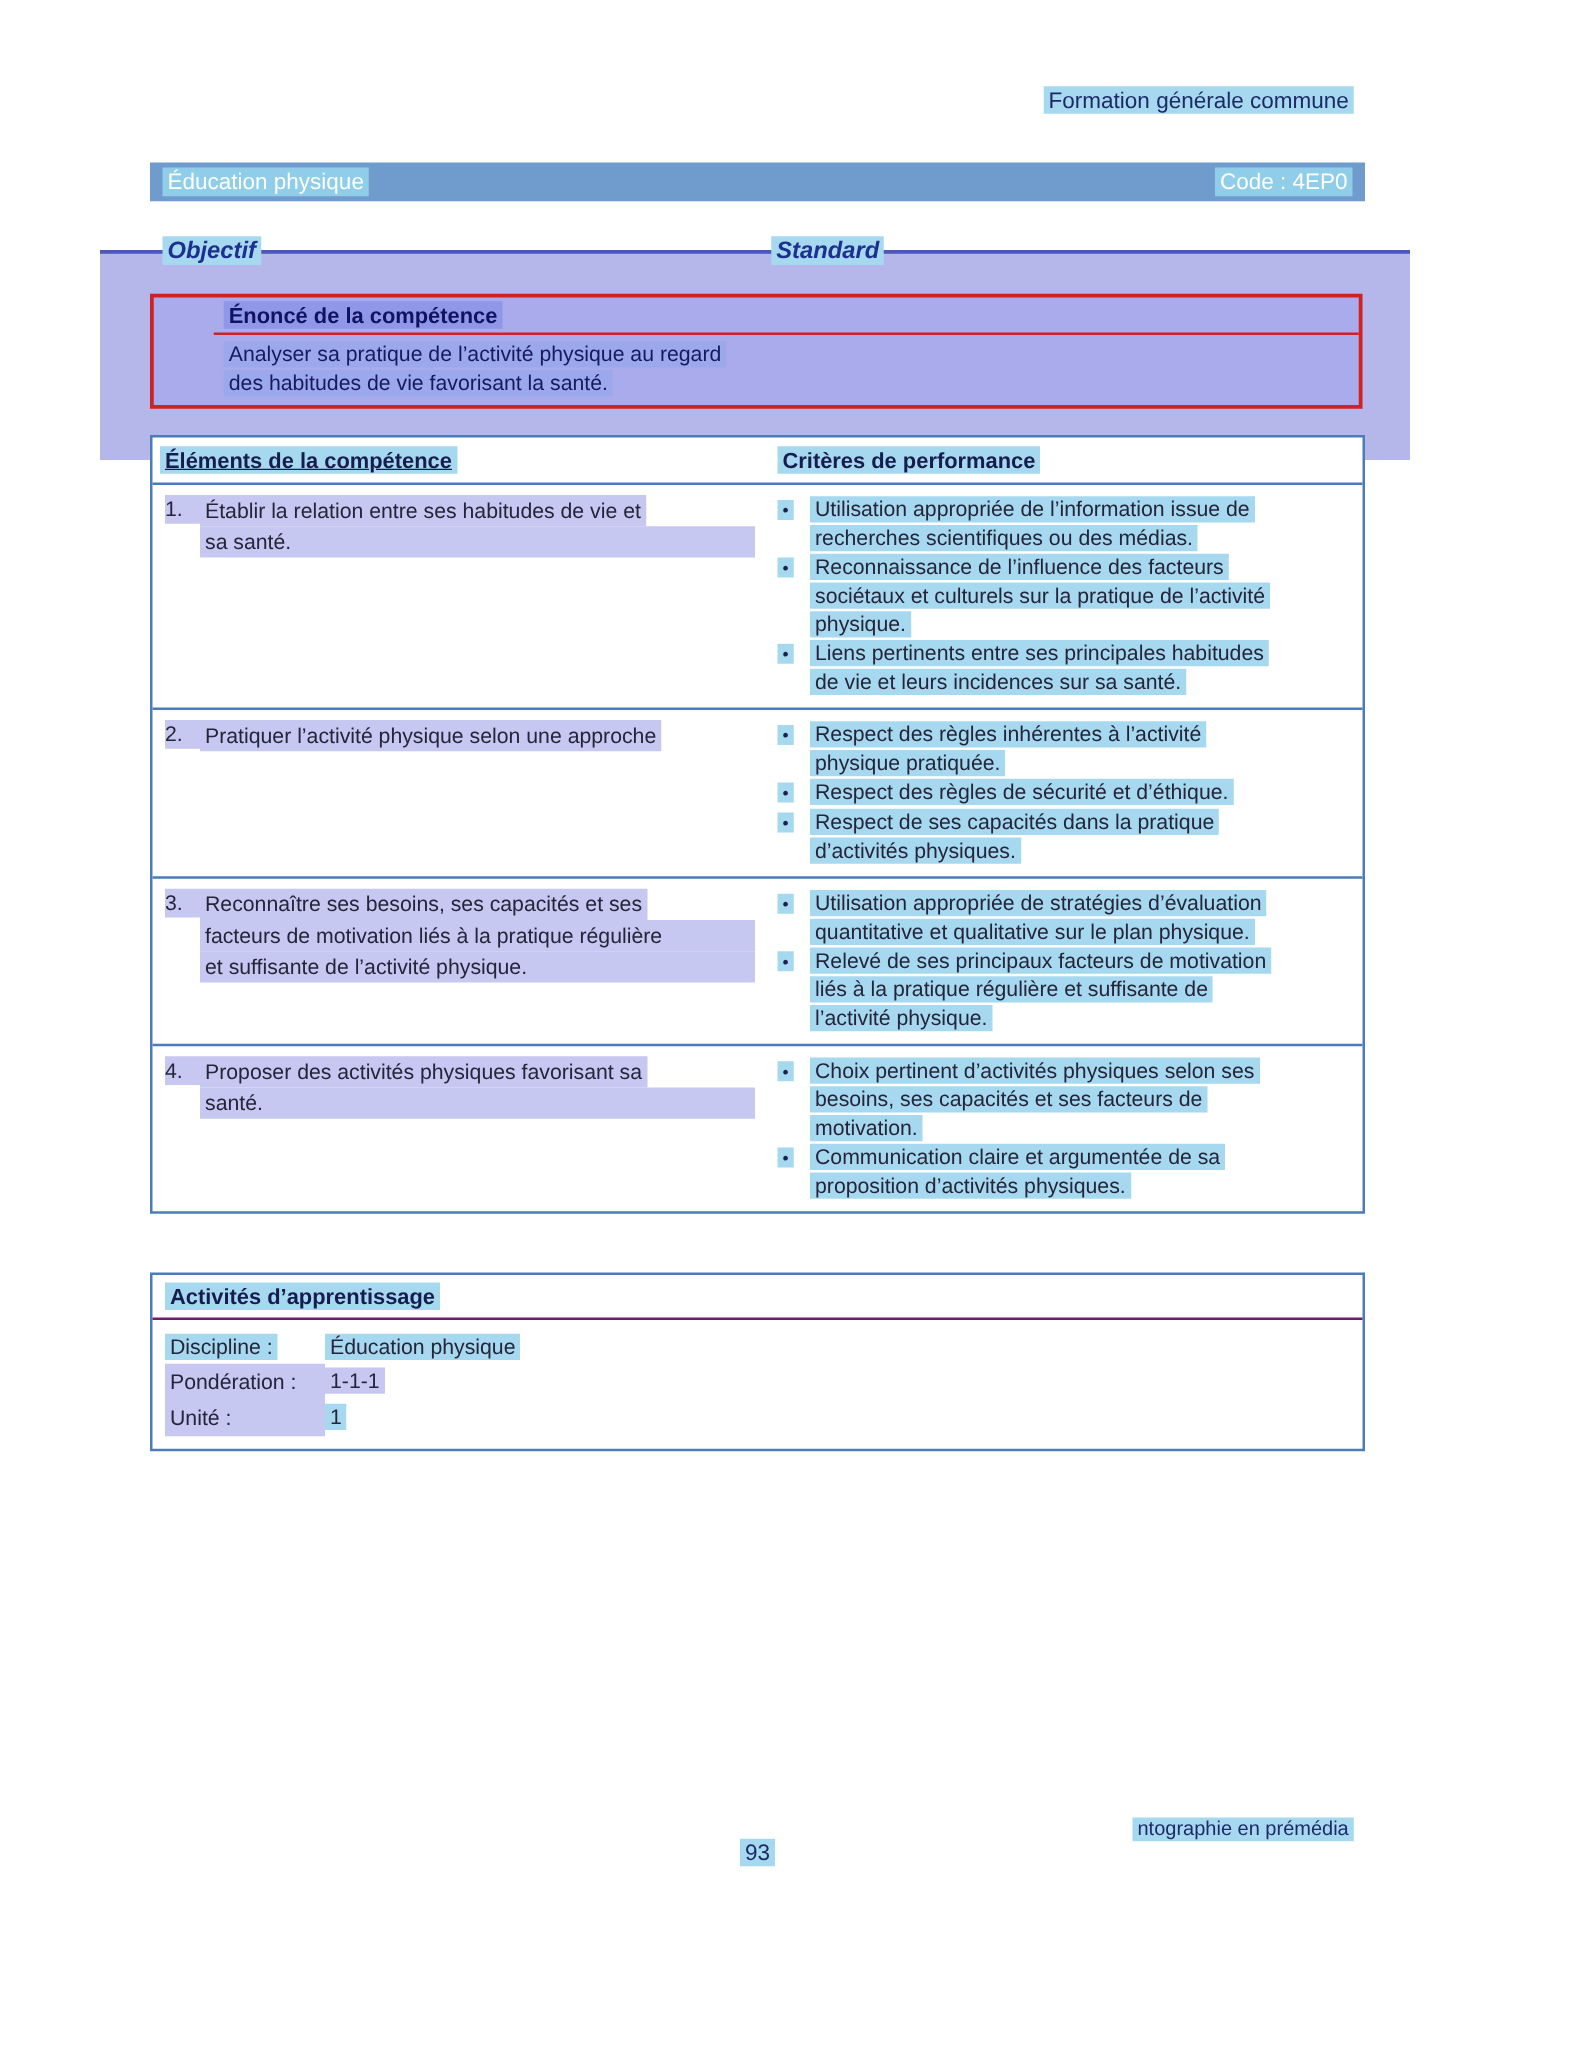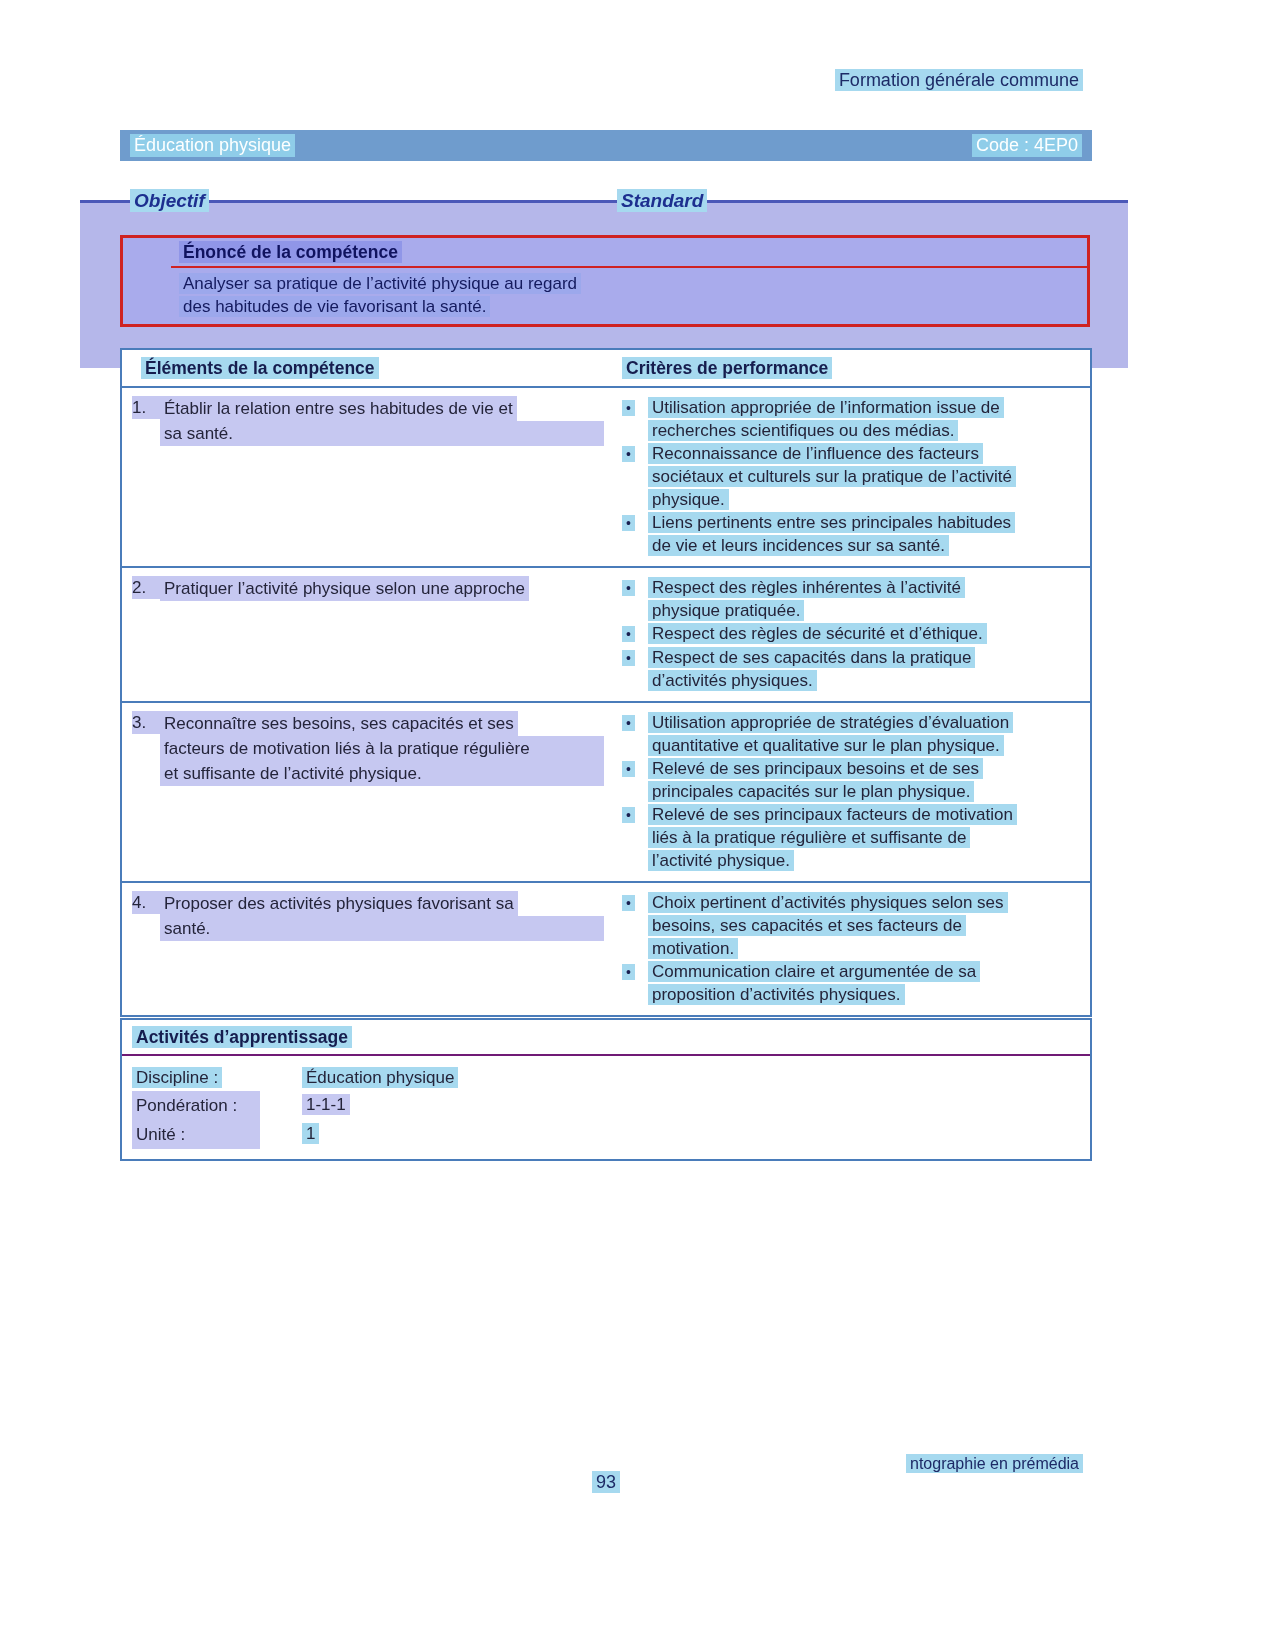--- a/index.html
+++ b/index.html
@@ -40,41 +40,41 @@
   .rbox {
     position:absolute; left:40px; top:32px; width:970px; height:92px;
     background:#a9abec; border:3px solid #cf2222;padding-left:48px;
   }
   .rtitle { padding:4px 8px 3px; border-bottom:2px solid #cf2222; font-weight:bold; font-size:17.5px; color:#10135f; }
   .rbody { padding:4px 8px; font-size:17px; line-height:23px; color:#141a5e; }
 
   
   .tbl { position:absolute; left:120px; top:348px; width:972px; border:2px solid #4a7cba; background:#fff; }
   .thead { display:flex; border-bottom:2px solid #4a7cba; padding:8px 0 7px; font-weight:bold; font-size:17.5px; color:#161d4e; }
-  .thead .c1 { width:488px; padding-left:19px; }
+  .thead .c1 { width:488px; padding-left:6px;text-decoration:underline; }
   .thead .c2 { flex:1; padding-left:12px; }
   .trow { display:flex; border-bottom:2px solid #4a7cba; padding:6px 0 9px; }
   .trow:last-child { border-bottom:none; }
   .el { width:488px; padding:2px 6px 0 10px; display:flex; font-size:17px; line-height:23px; }
   .el .num { width:28px; flex:none; align-self:flex-start; }
   .el .lines { flex:1; }
   .el .lines .l { display:block; }
   .el .lines .l.fit { display:inline-block; }
   .cr { flex:1; padding:2px 8px 0 12px; font-size:17px; line-height:23px; }
   .crit { display:flex; }
   .crit .b { width:26px; flex:none; }
   .bs { background:#a6d9ef; color:#1b2050; padding:0 4px; font-size:14px; }
   .bs::before { content:"•"; }
   .crit .t { flex:1; }
 
   
   .abox { position:absolute; left:120px; top:1018px; width:972px; border:2px solid #4a7cba; background:#fff; }
   .atitle { padding:7px 10px 6px; border-bottom:2px solid #701a75; font-weight:bold; font-size:17.5px; color:#161d4e; }
   .arows { padding:8px 10px 10px; font-size:17px; }
-  .arow { display:flex; line-height:27px;gap:42px; }
+  .arow { display:flex; line-height:27px; }
   .alab { width:128px; flex:none; }
   .alab .full { display:block; width:100%; }
 
   
   .pg { position:absolute; left:592px; top:1472px; font-size:18px; color:#1d2a66; }
   .fr { position:absolute; right:192px; top:1455px; font-size:16px; color:#1d2a66; }
 </style>
 </head>
 <body>
 
@@ -164,25 +164,20 @@
           <span class="l fit hl hl-l">Reconnaître ses besoins, ses capacités et ses</span>
           <span class="l hl hl-l">facteurs de motivation liés à la pratique régulière</span>
           <span class="l hl hl-l">et suffisante de l’activité physique.</span>
         </div>
       </div>
       <div class="cr">
         <div class="crit">
           <span class="b"><span class="bs"></span></span>
           <span class="t"><span class="hl hl-c ml">Utilisation appropriée de stratégies d’évaluation
 quantitative et qualitative sur le plan physique.</span></span>
-        </div>
-        <div class="crit">
-          <span class="b"><span class="bs"></span></span>
-          <span class="t"><span class="hl hl-c ml">Relevé de ses principaux besoins et de ses
-principales capacités sur le plan physique.</span></span>
         </div>
         <div class="crit">
           <span class="b"><span class="bs"></span></span>
           <span class="t"><span class="hl hl-c ml">Relevé de ses principaux facteurs de motivation
 liés à la pratique régulière et suffisante de
 l’activité physique.</span></span>
         </div>
       </div>
     </div>
 

